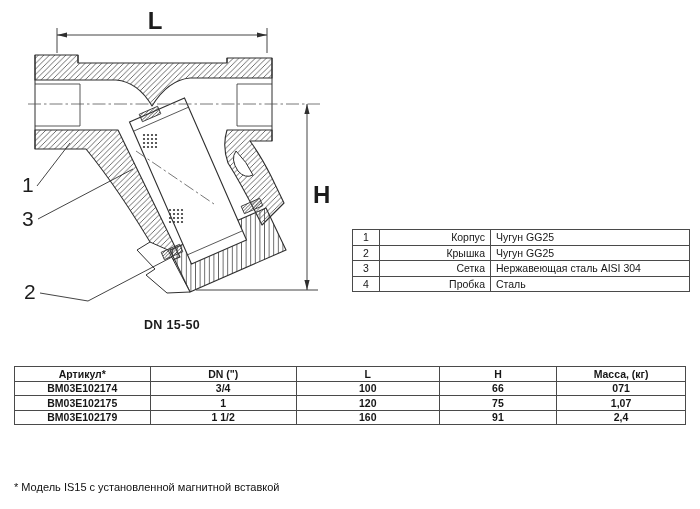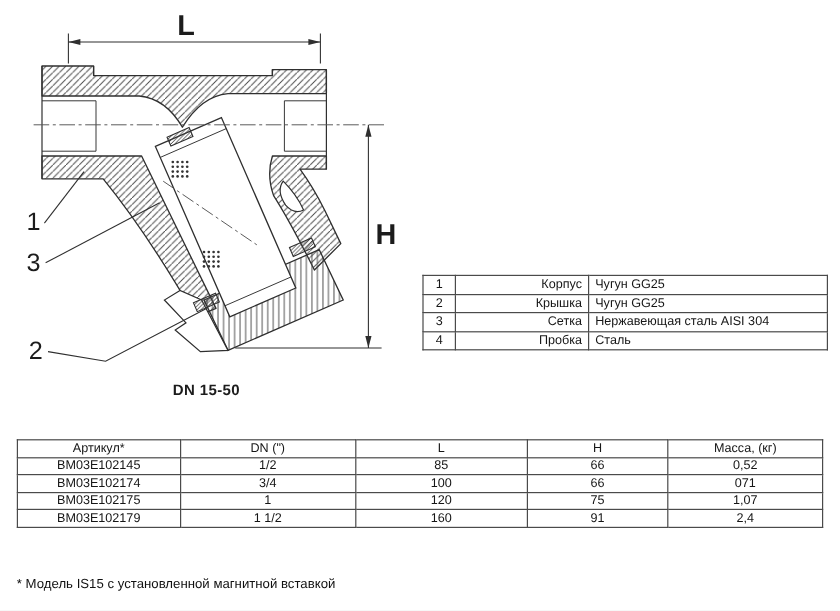--- a/index.html
+++ b/index.html
@@ -35,21 +35,21 @@
   
   .dims{
     position:absolute;left:14px;top:366px;width:672px;
     border-collapse:collapse;
     font-size:10.5px;line-height:1;
     table-layout:fixed;
   }
   .dims th,.dims td{
     border:1px solid var(--tbl);
     height:13.6px;padding:0 0;
-    text-align:center;font-weight:normal;
+    text-align:center;font-weight:bold;
     white-space:nowrap;
   }
   .dims col.c-art{width:20.2%;}
   .dims col.c-dn{width:21.8%;}
   .dims col.c-l{width:21.3%;}
   .dims col.c-h{width:17.5%;}
   .dims col.c-m{width:19.2%;}
   
   .footnote{
     position:absolute;left:14px;top:481px;
@@ -221,27 +221,20 @@
         <tr>
           <th>Артикул*</th>
           <th>DN (")</th>
           <th>L</th>
           <th>H</th>
           <th>Масса, (кг)</th>
         </tr>
       </thead>
     <tbody>
         <tr>
-          <td>BM03E102145</td>
-          <td>1/2</td>
-          <td>85</td>
-          <td>66</td>
-          <td>0,52</td>
-        </tr>
-        <tr>
           <td>BM03E102174</td>
           <td>3/4</td>
           <td>100</td>
           <td>66</td>
           <td>071</td>
         </tr>
         <tr>
           <td>BM03E102175</td>
           <td>1</td>
           <td>120</td>

